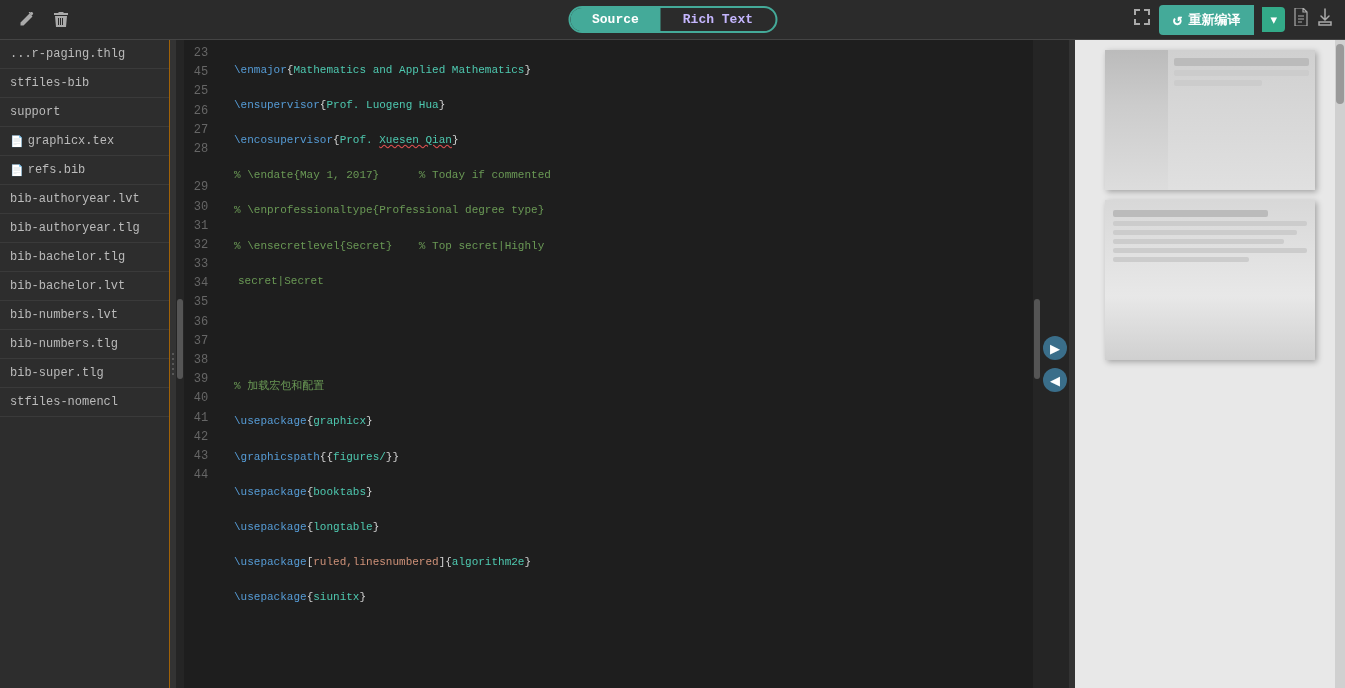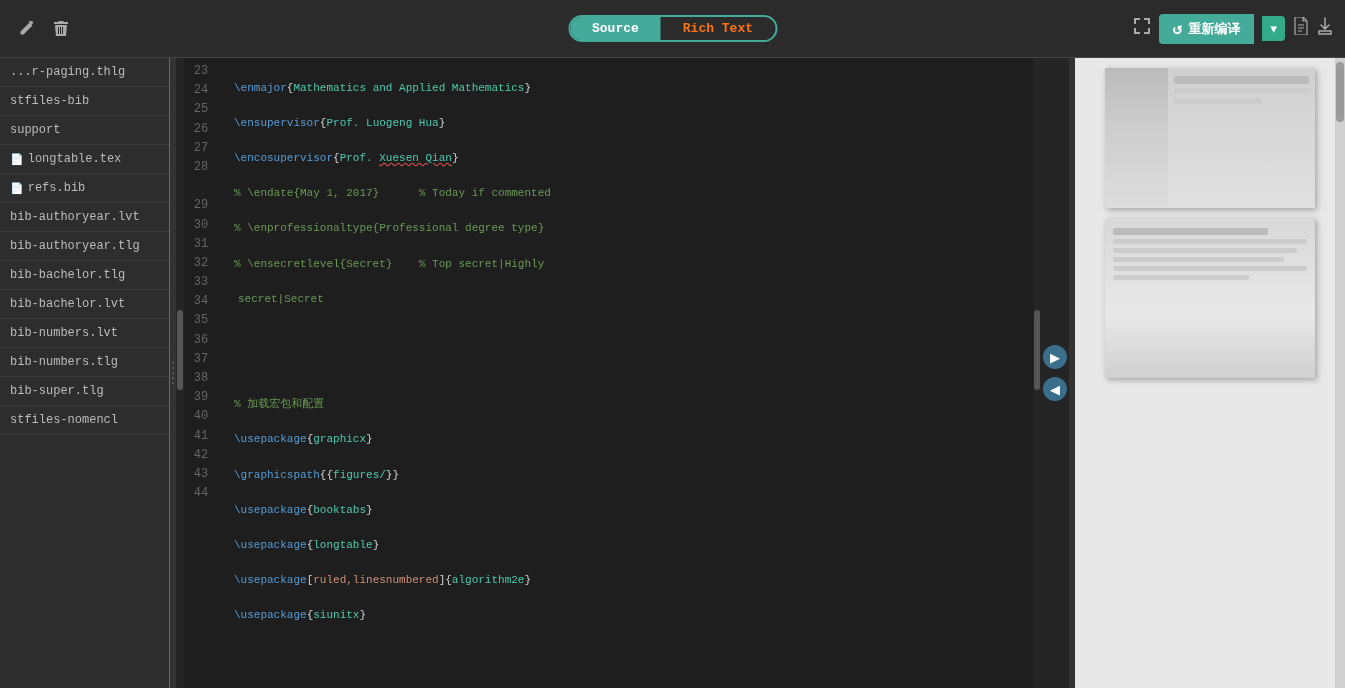--- a/index.html
+++ b/index.html
@@ -9,21 +9,21 @@
       color: #ccc;
       height: 688px;
       width: 1345px;
       display: flex;
       flex-direction: column;
       overflow: hidden;
     }
 
     
     .top-bar {
-      height: 58px;
+      height: 40px;
       background: #2b2b2b;
       display: flex;
       align-items: center;
       flex-shrink: 0;
       border-bottom: 1px solid #444;
       position: relative;
     }
     .top-bar-left {
       display: flex;
       align-items: center;
@@ -57,21 +57,21 @@
       border: none;
       cursor: pointer;
       font-family: inherit;
     }
     .toggle-source {
       background: #4a9;
       color: #fff;
     }
     .toggle-richtext {
       background: transparent;
-      color: #f97316;
+      color: #c4b5fd;
     }
 
     .top-bar-right {
       margin-left: auto;
       display: flex;
       align-items: center;
       gap: 8px;
       padding-right: 12px;
     }
     .expand-btn {
@@ -343,21 +343,21 @@
 </div>
 
 <div class="main-content">
 
   <div class="sidebar">
     <div class="sidebar-item">...r-paging.thlg</div>
     <div class="sidebar-item">stfiles-bib</div>
     <div class="sidebar-item">support</div>
     <div class="sidebar-item" style="display:flex;align-items:center;gap:4px;">
       <span style="font-size:11px;">📄</span>
-      <span>longtable.tex</span>
+      <span>graphicx.tex</span>
     </div>
     <div class="sidebar-item" style="display:flex;align-items:center;gap:4px;">
       <span style="font-size:11px;">📄</span>
       <span>refs.bib</span>
     </div>
     <div class="sidebar-item">bib-authoryear.lvt</div>
     <div class="sidebar-item">bib-authoryear.tlg</div>
     <div class="sidebar-item">bib-bachelor.tlg</div>
     <div class="sidebar-item">bib-bachelor.lvt</div>
     <div class="sidebar-item">bib-numbers.lvt</div>
@@ -378,21 +378,21 @@
 
   <div class="editor-panel">
     <div class="editor-scroll">
 
       <div style="width:8px;background:#252525;flex-shrink:0;position:relative;">
         <div style="position:absolute;top:40%;width:6px;height:80px;background:#555;border-radius:3px;left:1px;"></div>
       </div>
 
       <div class="line-numbers">
         <div>23</div>
-        <div>24</div>
+        <div>45</div>
         <div>25</div>
         <div>26</div>
         <div>27</div>
         <div>28</div>
         <div>&nbsp;</div>
         <div>29</div>
         <div>30</div>
         <div>31</div>
         <div>32</div>
         <div>33</div>

